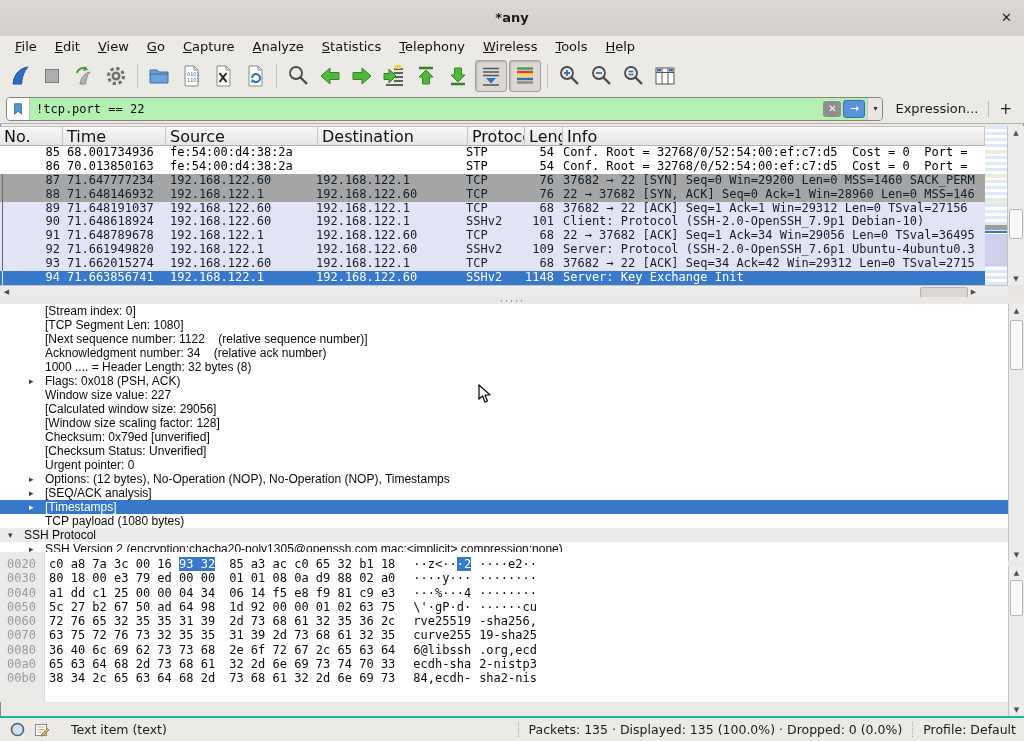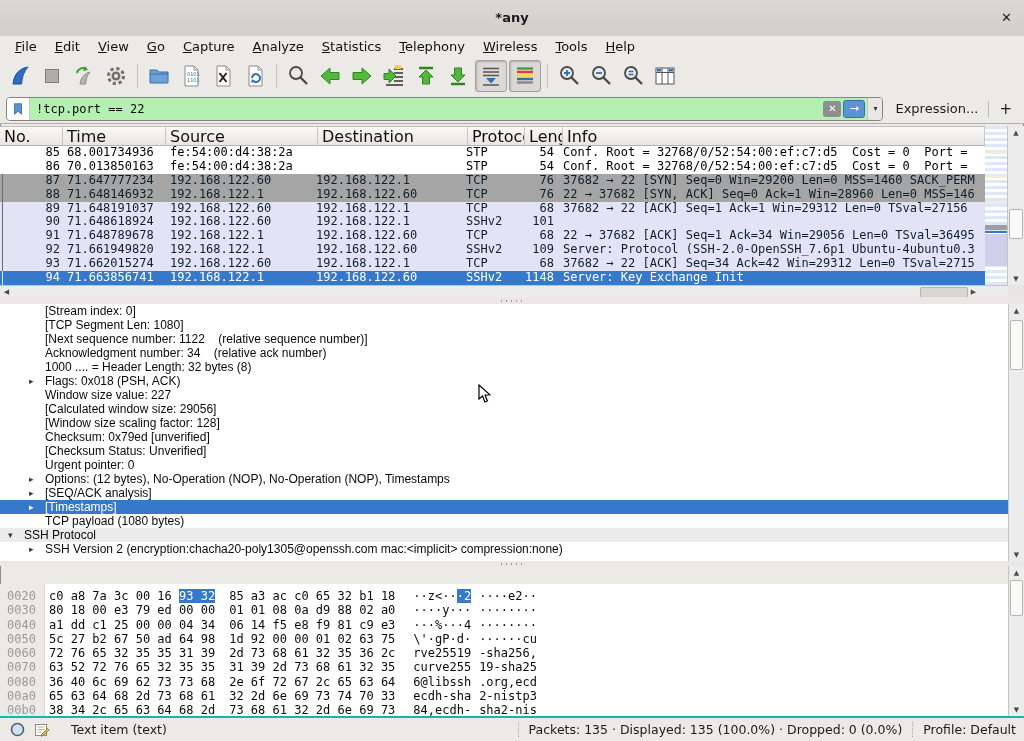--- a/index.html
+++ b/index.html
@@ -99,21 +99,21 @@
   .detail{position:absolute;left:0;top:304px;width:1008px;height:257px;background:#fff;overflow:hidden;
           font-family:Liberation Sans, sans-serif;font-size:12px;}
   .dline{height:14px;line-height:14px;white-space:pre;position:relative;padding-left:45px;color:#0a0a0a;overflow:hidden;}
   .dline.root{padding-left:24px;}
   .darrow{position:absolute;left:29px;top:0;line-height:14px;font-size:9px;color:#3a3a3a;}
   .dline.root .darrow{left:8px;}
   .dline.selected{background:#3679ca;color:#fff;}
   .dline.selected .darrow{color:#fff;}
   .dline.hover{background:#ebebeb;}
   
-  .hex{position:absolute;left:0;top:584px;width:1008px;height:150px;background:#fff;overflow:hidden;
+  .hex{position:absolute;left:0;top:552px;width:1008px;height:150px;background:#fff;overflow:hidden;
        font-family:"DejaVu Sans Mono","Liberation Mono",monospace;font-size:12px;}
   .hexstrip{position:absolute;left:0;top:0;width:44px;height:100%;background:#eceae8;border-right:1px solid #dcdad8;}
   .hexrows{position:absolute;left:0;top:5px;width:100%;}
   .hxrow{height:14.3px;line-height:14.3px;white-space:pre;color:#0a0a0a;}
   .hx-off{display:inline-block;width:44px;padding-left:7px;box-sizing:border-box;color:#9a9a9a;}
   .hx-g1{margin-left:5px;}
   .hx-g2{margin-left:14px;}
   .hx-a1{margin-left:18px;}
   .hx-a2{margin-left:8px;}
   .hl{background:#3679ca;color:#fff;}
@@ -319,21 +319,21 @@
       <span class="phcell col-proto">Protocol</span>
       <span class="phcell col-len">Length</span>
       <span class="phcell col-info">Info</span>
     </div>
   <div class="prows" id="prows">
       <div class="prow stp"><span class="pc pc-no">85</span><span class="pc pc-time">68.001734936</span><span class="pc pc-src">fe:54:00:d4:38:2a</span><span class="pc pc-dst"></span><span class="pc pc-proto">STP</span><span class="pc pc-len">54</span><span class="pc pc-info">Conf. Root = 32768/0/52:54:00:ef:c7:d5  Cost = 0  Port = </span></div>
       <div class="prow stp"><span class="pc pc-no">86</span><span class="pc pc-time">70.013850163</span><span class="pc pc-src">fe:54:00:d4:38:2a</span><span class="pc pc-dst"></span><span class="pc pc-proto">STP</span><span class="pc pc-len">54</span><span class="pc pc-info">Conf. Root = 32768/0/52:54:00:ef:c7:d5  Cost = 0  Port = </span></div>
       <div class="prow syn rel"><span class="pc pc-no">87</span><span class="pc pc-time">71.647777234</span><span class="pc pc-src">192.168.122.60</span><span class="pc pc-dst">192.168.122.1</span><span class="pc pc-proto">TCP</span><span class="pc pc-len">76</span><span class="pc pc-info">37682 → 22 [SYN] Seq=0 Win=29200 Len=0 MSS=1460 SACK_PERM</span></div>
       <div class="prow syn rel"><span class="pc pc-no">88</span><span class="pc pc-time">71.648146932</span><span class="pc pc-src">192.168.122.1</span><span class="pc pc-dst">192.168.122.60</span><span class="pc pc-proto">TCP</span><span class="pc pc-len">76</span><span class="pc pc-info">22 → 37682 [SYN, ACK] Seq=0 Ack=1 Win=28960 Len=0 MSS=146</span></div>
       <div class="prow tcp rel"><span class="pc pc-no">89</span><span class="pc pc-time">71.648191037</span><span class="pc pc-src">192.168.122.60</span><span class="pc pc-dst">192.168.122.1</span><span class="pc pc-proto">TCP</span><span class="pc pc-len">68</span><span class="pc pc-info">37682 → 22 [ACK] Seq=1 Ack=1 Win=29312 Len=0 TSval=27156</span></div>
-      <div class="prow tcp rel"><span class="pc pc-no">90</span><span class="pc pc-time">71.648618924</span><span class="pc pc-src">192.168.122.60</span><span class="pc pc-dst">192.168.122.1</span><span class="pc pc-proto">SSHv2</span><span class="pc pc-len">101</span></div>
+      <div class="prow tcp rel"><span class="pc pc-no">90</span><span class="pc pc-time">71.648618924</span><span class="pc pc-src">192.168.122.60</span><span class="pc pc-dst">192.168.122.1</span><span class="pc pc-proto">SSHv2</span><span class="pc pc-len">101</span><span class="pc pc-info">Client: Protocol (SSH-2.0-OpenSSH_7.9p1 Debian-10)</span></div>
       <div class="prow tcp rel"><span class="pc pc-no">91</span><span class="pc pc-time">71.648789678</span><span class="pc pc-src">192.168.122.1</span><span class="pc pc-dst">192.168.122.60</span><span class="pc pc-proto">TCP</span><span class="pc pc-len">68</span><span class="pc pc-info">22 → 37682 [ACK] Seq=1 Ack=34 Win=29056 Len=0 TSval=36495</span></div>
       <div class="prow tcp rel"><span class="pc pc-no">92</span><span class="pc pc-time">71.661949820</span><span class="pc pc-src">192.168.122.1</span><span class="pc pc-dst">192.168.122.60</span><span class="pc pc-proto">SSHv2</span><span class="pc pc-len">109</span><span class="pc pc-info">Server: Protocol (SSH-2.0-OpenSSH_7.6p1 Ubuntu-4ubuntu0.3</span></div>
       <div class="prow tcp rel"><span class="pc pc-no">93</span><span class="pc pc-time">71.662015274</span><span class="pc pc-src">192.168.122.60</span><span class="pc pc-dst">192.168.122.1</span><span class="pc pc-proto">TCP</span><span class="pc pc-len">68</span><span class="pc pc-info">37682 → 22 [ACK] Seq=34 Ack=42 Win=29312 Len=0 TSval=2715</span></div>
       <div class="prow selected rel"><span class="pc pc-no">94</span><span class="pc pc-time">71.663856741</span><span class="pc pc-src">192.168.122.1</span><span class="pc pc-dst">192.168.122.60</span><span class="pc pc-proto">SSHv2</span><span class="pc pc-len">1148</span><span class="pc pc-info">Server: Key Exchange Init</span></div>
     </div>
 
   <div class="minimap">
     <div class="mm mm-cream1"></div>
     <div class="mm mm-cream2"></div>
     <div class="mm mm-cream3"></div>
@@ -391,21 +391,21 @@
     </div>
 
   <div class="hex">
     <div class="hexstrip"></div>
     <div class="hexrows" id="hexrows">
         <div class="hxrow"><span class="hx-off">0020</span><span class="hx-g1"><span>c0 a8 7a 3c 00 16 </span><span class="hl">93 32</span></span><span class="hx-g2">85 a3 ac c0 65 32 b1 18</span><span class="hx-a1"><span>··z&lt;··</span><span class="hl">·2</span></span><span class="hx-a2">····e2··</span></div>
         <div class="hxrow"><span class="hx-off">0030</span><span class="hx-g1"><span>80 18 00 e3 79 ed 00 00</span></span><span class="hx-g2">01 01 08 0a d9 88 02 a0</span><span class="hx-a1"><span>····y···</span></span><span class="hx-a2">········</span></div>
         <div class="hxrow"><span class="hx-off">0040</span><span class="hx-g1"><span>a1 dd c1 25 00 00 04 34</span></span><span class="hx-g2">06 14 f5 e8 f9 81 c9 e3</span><span class="hx-a1"><span>···%···4</span></span><span class="hx-a2">········</span></div>
         <div class="hxrow"><span class="hx-off">0050</span><span class="hx-g1"><span>5c 27 b2 67 50 ad 64 98</span></span><span class="hx-g2">1d 92 00 00 01 02 63 75</span><span class="hx-a1"><span>\'·gP·d·</span></span><span class="hx-a2">······cu</span></div>
         <div class="hxrow"><span class="hx-off">0060</span><span class="hx-g1"><span>72 76 65 32 35 35 31 39</span></span><span class="hx-g2">2d 73 68 61 32 35 36 2c</span><span class="hx-a1"><span>rve25519</span></span><span class="hx-a2">-sha256,</span></div>
-        <div class="hxrow"><span class="hx-off">0070</span><span class="hx-g1"><span>63 52 72 76 65 32 35 35</span></span><span class="hx-g2">31 39 2d 73 68 61 32 35</span><span class="hx-a1"><span>curve255</span></span><span class="hx-a2">19-sha25</span></div>
+        <div class="hxrow"><span class="hx-off">0070</span><span class="hx-g1"><span>63 75 72 76 73 32 35 35</span></span><span class="hx-g2">31 39 2d 73 68 61 32 35</span><span class="hx-a1"><span>curve255</span></span><span class="hx-a2">19-sha25</span></div>
         <div class="hxrow"><span class="hx-off">0080</span><span class="hx-g1"><span>36 40 6c 69 62 73 73 68</span></span><span class="hx-g2">2e 6f 72 67 2c 65 63 64</span><span class="hx-a1"><span>6@libssh</span></span><span class="hx-a2">.org,ecd</span></div>
         <div class="hxrow"><span class="hx-off">00a0</span><span class="hx-g1"><span>65 63 64 68 2d 73 68 61</span></span><span class="hx-g2">32 2d 6e 69 73 74 70 33</span><span class="hx-a1"><span>ecdh-sha</span></span><span class="hx-a2">2-nistp3</span></div>
         <div class="hxrow"><span class="hx-off">00b0</span><span class="hx-g1"><span>38 34 2c 65 63 64 68 2d</span></span><span class="hx-g2">73 68 61 32 2d 6e 69 73</span><span class="hx-a1"><span>84,ecdh-</span></span><span class="hx-a2">sha2-nis</span></div>
       </div>
   </div>
 
   <div class="vscroll vs-hex">
     <div class="sarrow up">▲</div>
     <div class="sthumb" style="top:14px;height:34px;"></div>
     <div class="sarrow down">▼</div>

